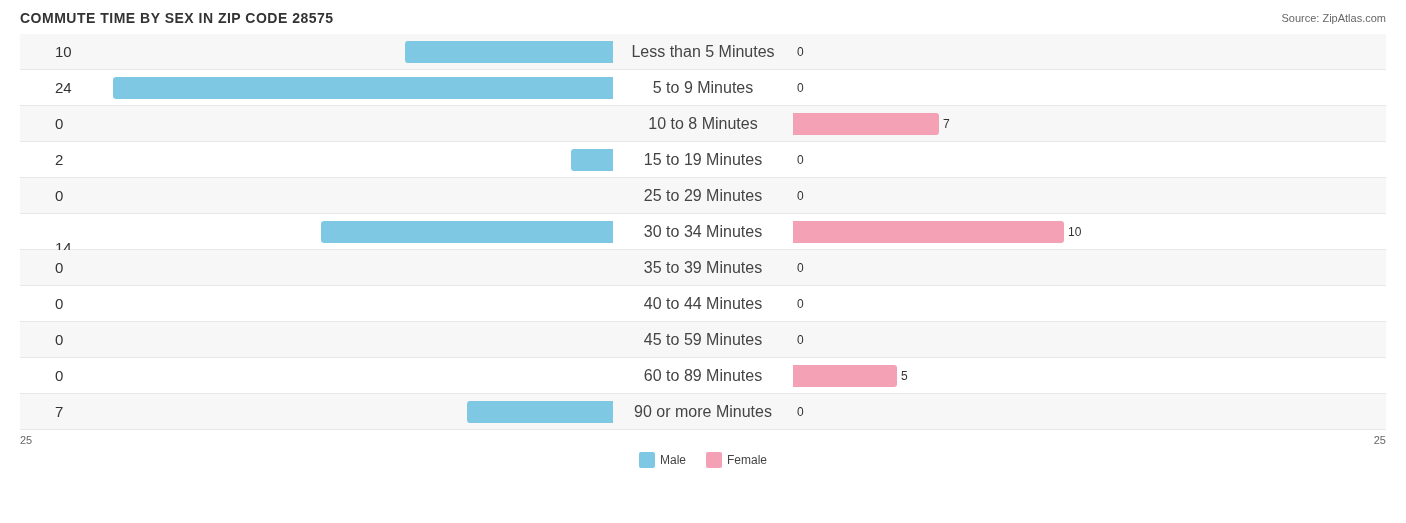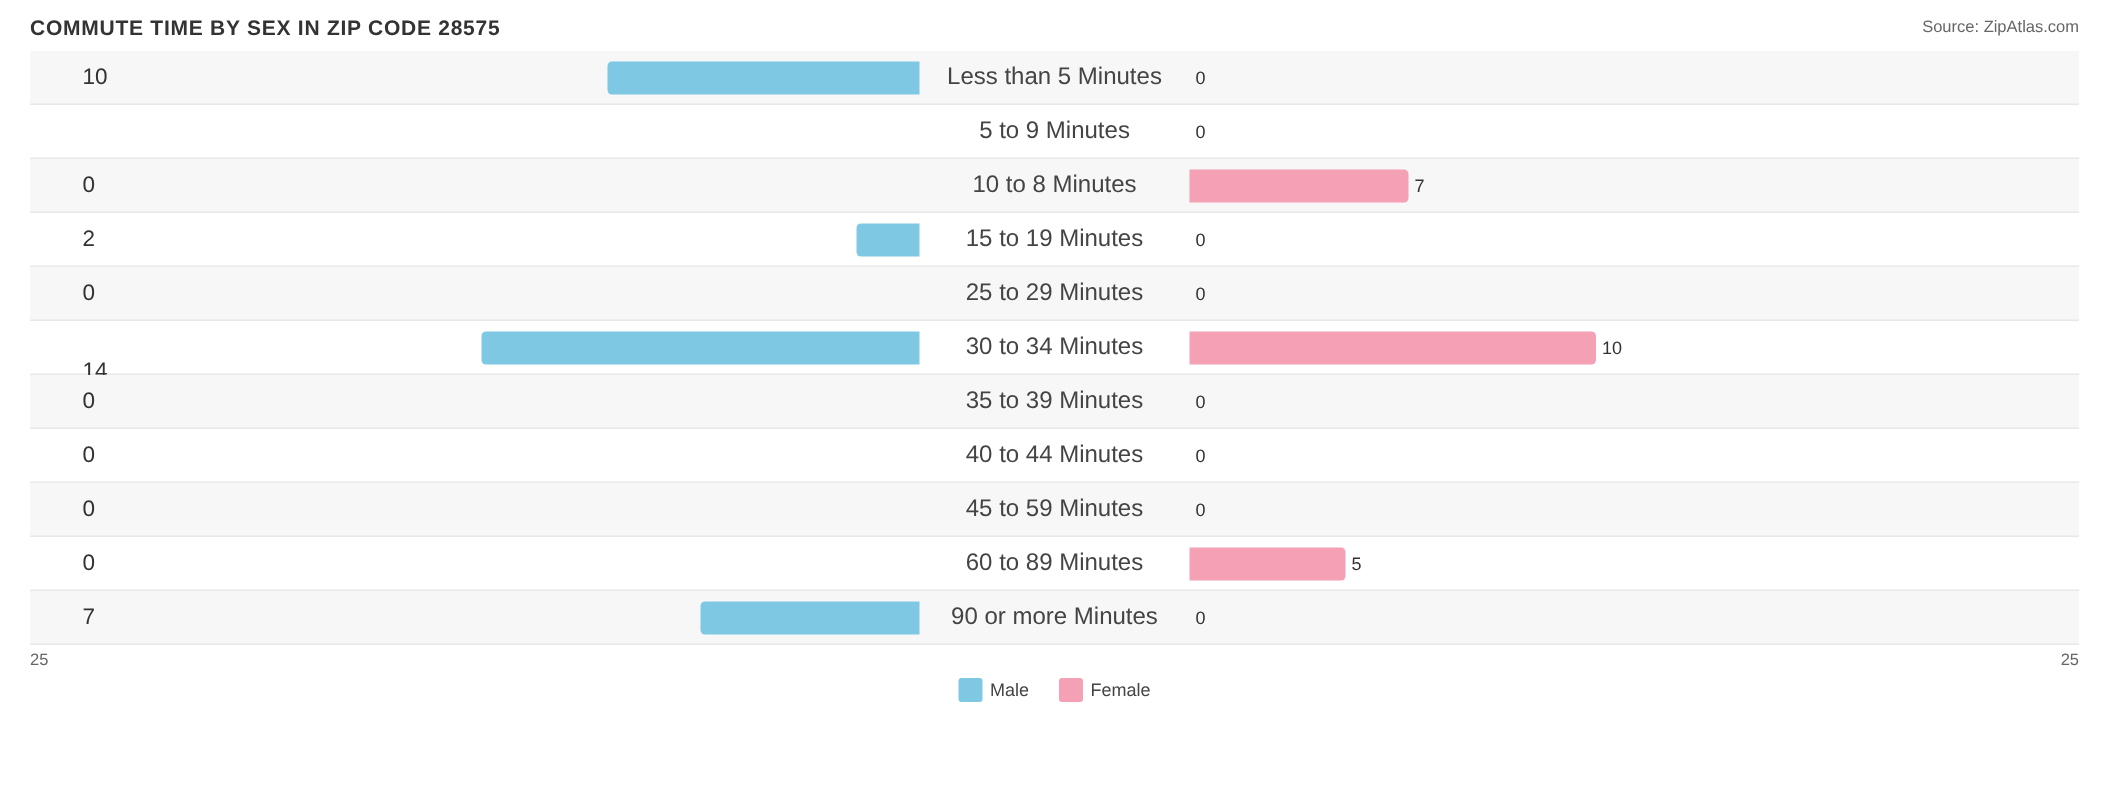--- a/index.html
+++ b/index.html
@@ -162,20 +162,24 @@
       </div>
       <div class="label-cell">Less than 5 Minutes</div>
       <div class="female-bar-container" style="width:560px;">
         <div class="female-bar" style="width:0px;"></div>
         <span class="female-value" style="left:4px;">0</span>
       </div>
     </div>
   </div>
       <div class="row">
     <div class="bar-section">
+      <div class="male-bar-container" style="width:530px;">
+        <div class="male-bar" style="width:500px;"></div>
+        <span class="male-value" style="left:-28px;">24</span>
+      </div>
       <div class="label-cell">5 to 9 Minutes</div>
       <div class="female-bar-container" style="width:560px;">
         <div class="female-bar" style="width:0px;"></div>
         <span class="female-value" style="left:4px;">0</span>
       </div>
     </div>
   </div>
       <div class="row">
     <div class="bar-section">
       <div class="male-bar-container" style="width:530px;">

